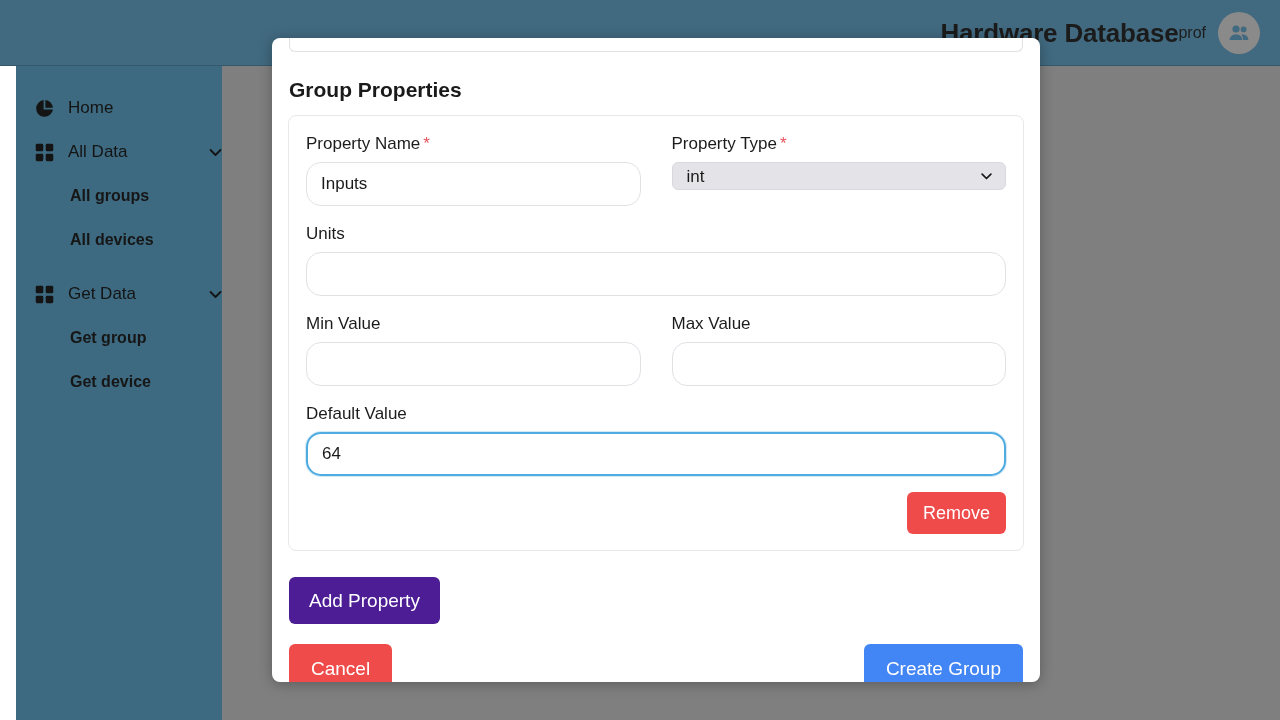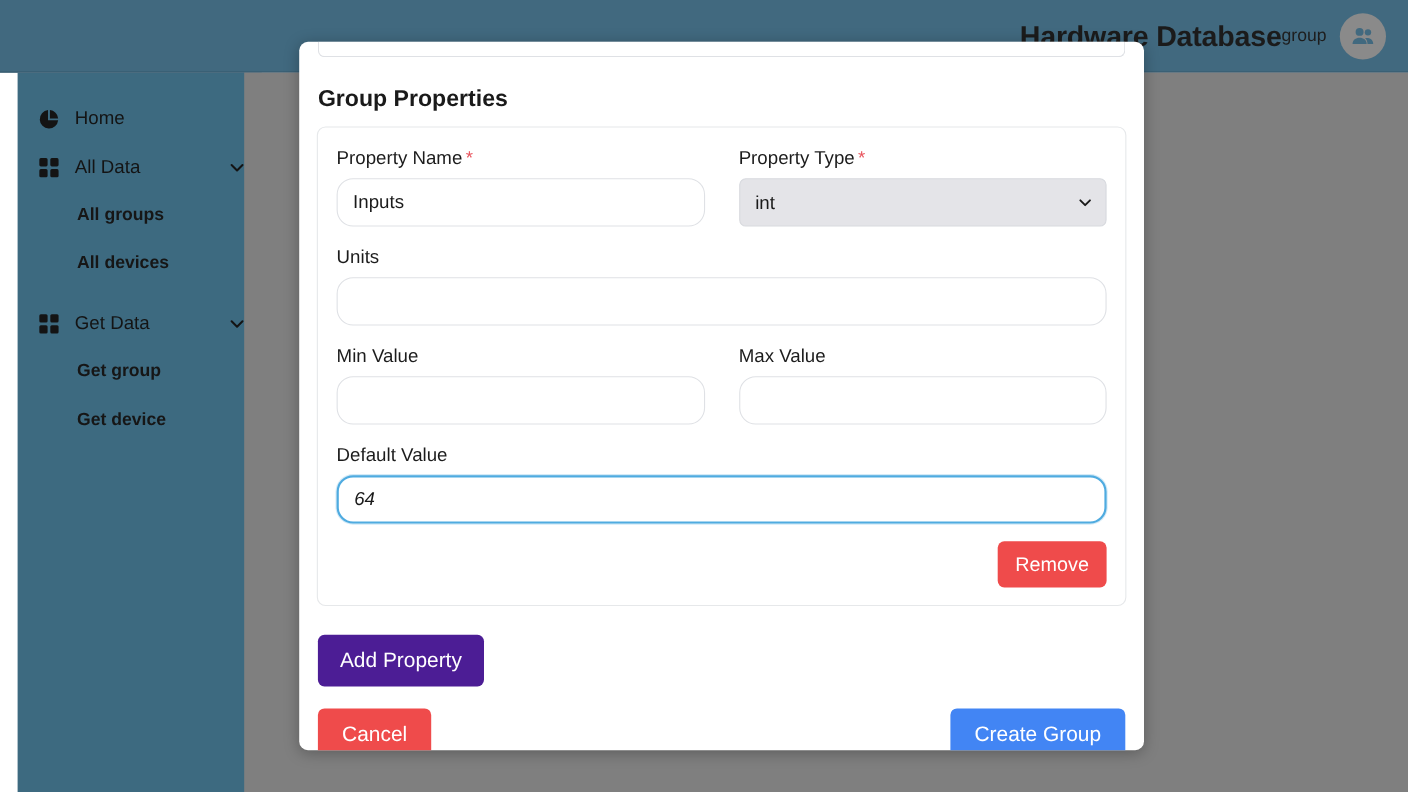--- a/index.html
+++ b/index.html
@@ -116,24 +116,23 @@
     border-radius: 15px;
     background: #fff;
     font-size: 17px; color: #1a1a1a;
     padding: 16px 14px;
     font-family: "Liberation Sans", sans-serif;
     outline: none;
   }
   .txt-input.focused {
     border: 2px solid #4fabe0;
     box-shadow: 0 0 0 1px rgba(79,171,224,0.25);
-    font-style: italic;
   }
   .sel-input {
-    width: 100%; height: 44px;
+    width: 100%; height: 28px;
     border: 1px solid #d7d9de;
     border-radius: 6px;
     background: #e4e4e8;
     font-size: 17px; color: #1a1a1a;
     padding: 0 34px 0 14px;
     font-family: "Liberation Sans", sans-serif;
     appearance: none; -webkit-appearance: none;
     outline: none;
   }
   .sel-wrap { position: relative; }
@@ -167,21 +166,21 @@
   .btn-create { background: #4285f4; padding: 15px 22px; font-size: 19px; }
 </style>
 </head>
 <body>
 
 <div class="app">
 
   <div class="header">
     <div class="brand">Hardware Database</div>
     <div class="user-area">
-      <span class="user-name">group</span>
+      <span class="user-name">prof</span>
       <span class="avatar">
         <svg width="24" height="24" viewBox="0 0 24 24">
           <circle cx="9" cy="8" r="3.6" fill="#41697f"></circle>
           <path d="M2.6 19c0-3.6 2.9-5.6 6.4-5.6s6.4 2 6.4 5.6z" fill="#41697f"></path>
           <circle cx="16.6" cy="8.4" r="2.9" fill="#41697f"></circle>
           <path d="M14 13.6c3.2-.6 7.4.6 7.4 5.4h-5.2c0-2.2-.9-4.1-2.2-5.4z" fill="#41697f"></path>
         </svg>
       </span>
     </div>
   </div>

